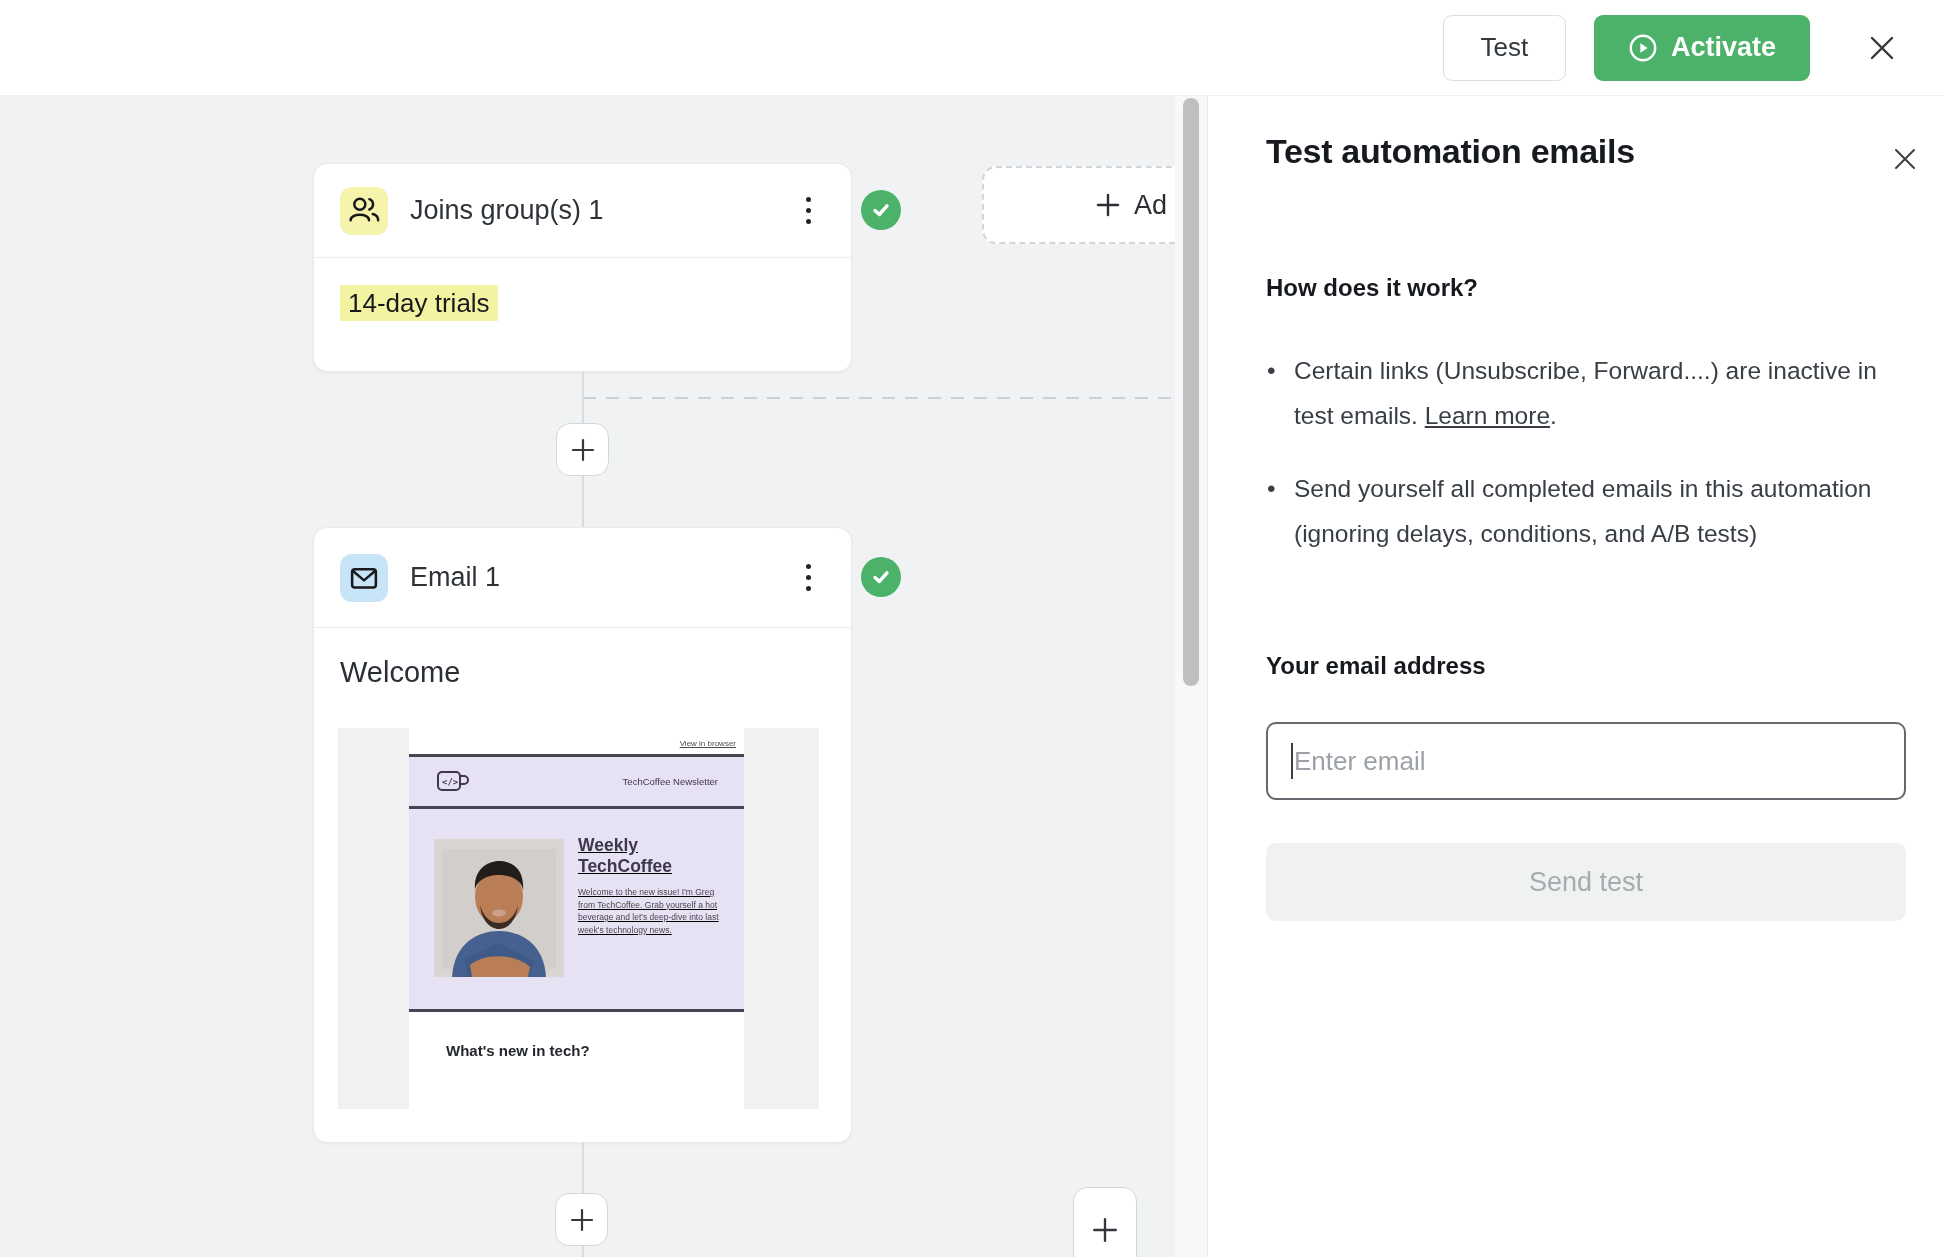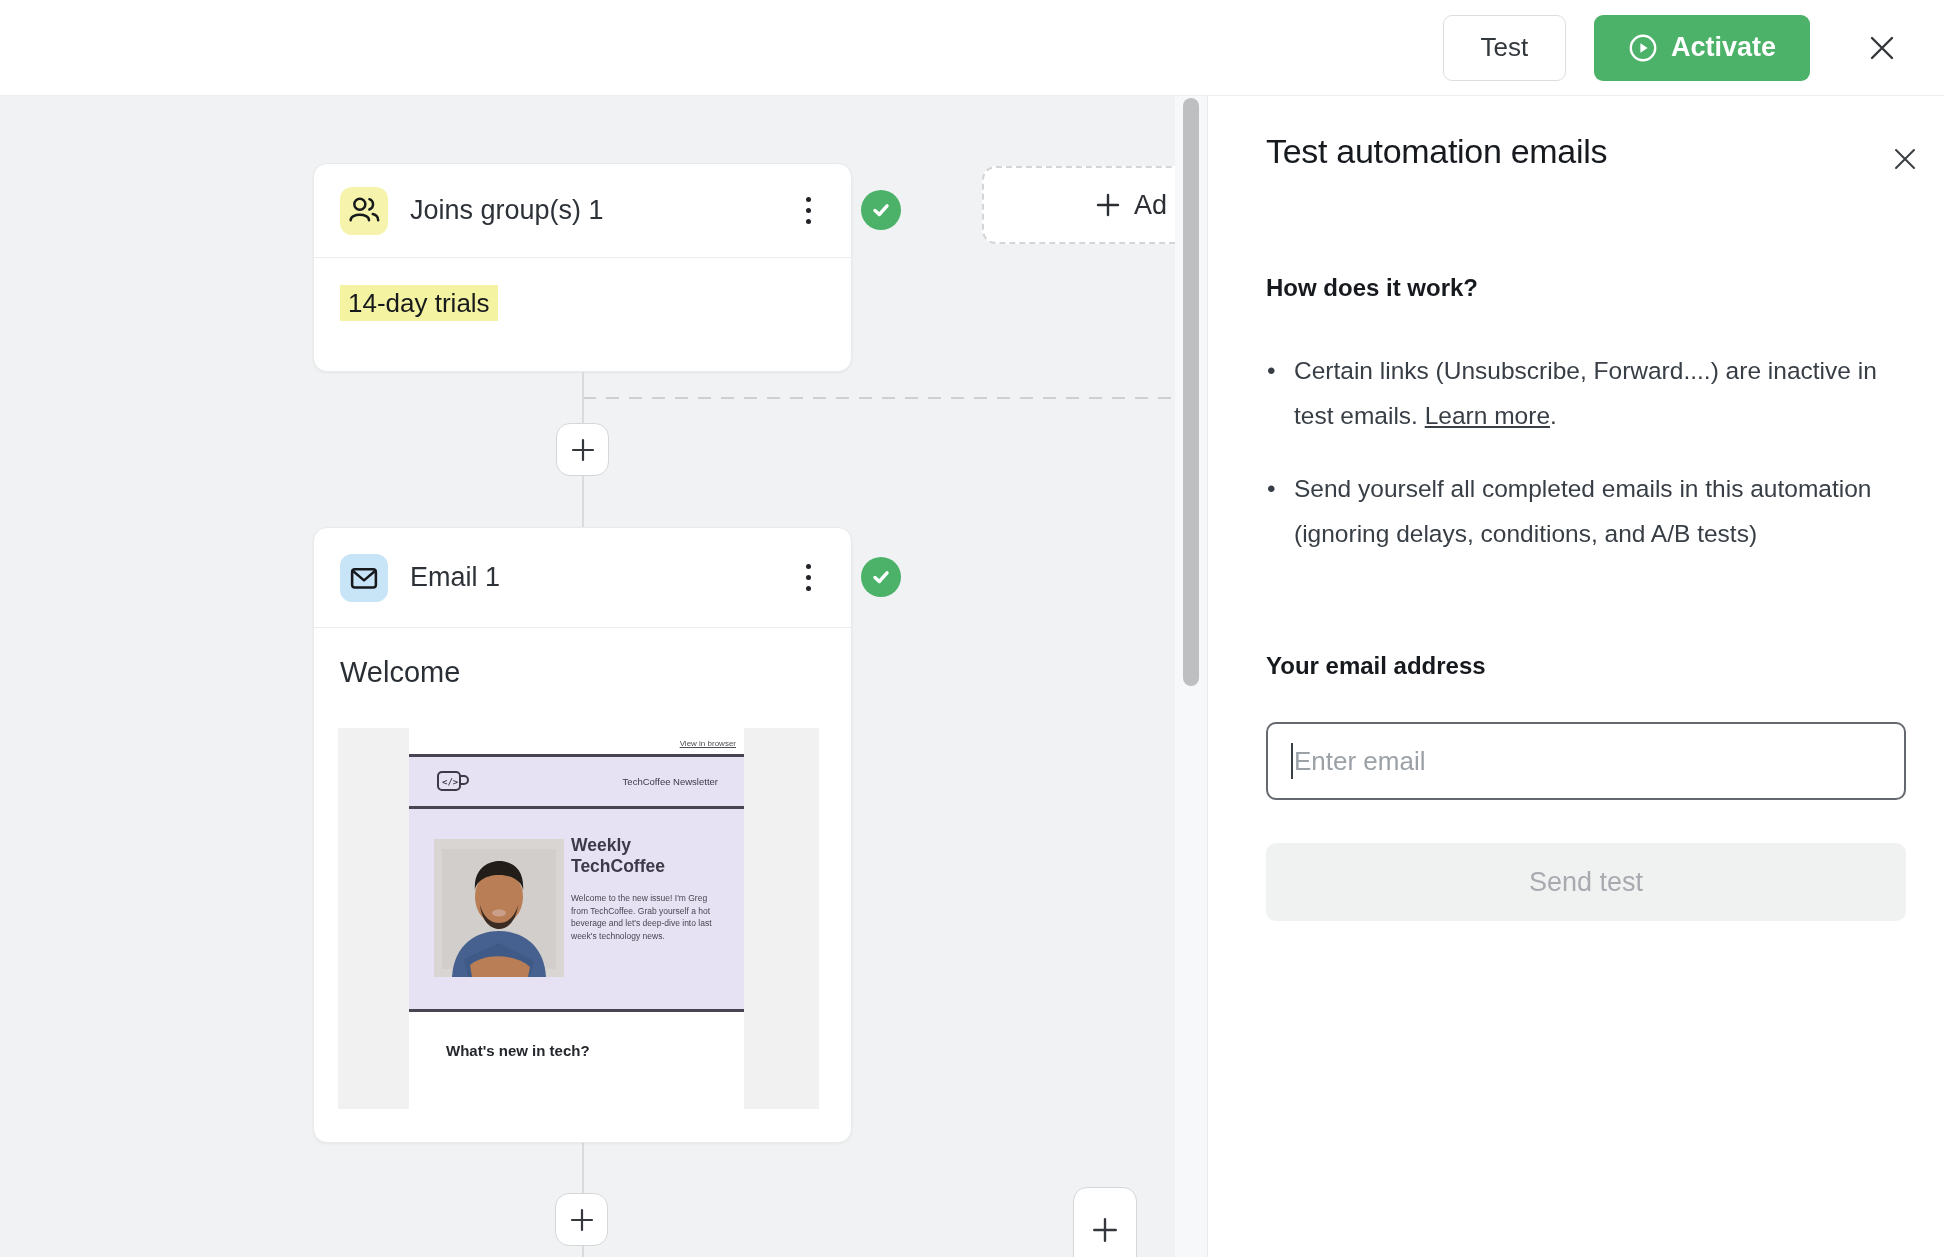--- a/index.html
+++ b/index.html
@@ -76,35 +76,35 @@
   .pv-page { position:absolute; left:71px; top:0; width:335px; height:381px; background:#fff; }
   .pv-browser { position:absolute; right:8px; top:11px; font-size:8px; color:#4a4e53;
                 text-decoration:underline; }
   .pv-rule { height:3px; background:#494452; }
   .pv-top { height:26px; }
   .pv-band { height:49px; background:#e7e1f4; display:flex; align-items:center;
              padding:0 26px; }
   .pv-brand { margin-left:auto; font-size:9.5px; color:#3e3947; }
   .pv-hero { height:200px; background:#e7e1f4; position:relative; }
   .pv-photo { position:absolute; left:25px; top:30px; width:130px; height:138px; overflow:hidden; }
-  .pv-herotext { position:absolute; left:162px; top:26px; width:152px; }
+  .pv-herotext { position:absolute; left:169px; top:26px; width:152px;text-decoration:underline; }
   .pv-heading { font-size:17.5px; line-height:21px; font-weight:600; color:#3e3949; }
-  .pv-body { margin-top:15px; font-size:8.5px; line-height:12.5px; color:#4a4550; }
+  .pv-body { margin-top:9px; font-size:8.5px; line-height:12.5px; color:#4a4550; }
   .pv-section { height:97px; background:#fff; }
   .pv-section h4 { padding:30px 0 0 37px; font-size:15px; font-weight:700; color:#24272c; }
 
   
   .scroll-gutter { position:absolute; left:1175px; top:0; width:32px; height:1161px; background:#f7f8f9; }
   .scroll-thumb { position:absolute; left:8px; top:2px; width:16px; height:588px;
                   border-radius:9px; background:#bdbfc1; cursor:pointer; }
 
   
   .panel { position:absolute; left:1207px; top:96px; width:737px; height:1161px;
            background:#fff; border-left:1px solid #e9ebec; z-index:20; }
-  .panel-title { position:absolute; left:58px; top:36px; font-size:34px; font-weight:400;
+  .panel-title { position:absolute; left:58px; top:36px; font-size:34px; font-weight:700;
                  color:#16191d; letter-spacing:-.3px; }
   .panel-close { position:absolute; right:24px; top:48px; background:none; border:none; cursor:pointer; }
   .panel-how { position:absolute; left:58px; top:178px; font-size:24px; font-weight:700; color:#16191d; }
   .panel-bullets { position:absolute; left:58px; top:252px; width:630px; list-style:none; }
   .panel-bullets li { position:relative; padding-left:28px; font-size:24.5px; line-height:45px;
                       color:#383e45; margin-bottom:28px; }
   .panel-bullets li::before { content:"\2022"; position:absolute; left:1px; top:0; color:#383e45; }
   .learn-link { color:#383e45; text-decoration:underline; cursor:pointer; }
   .panel-label { position:absolute; left:58px; top:556px; font-size:24px; font-weight:700; color:#16191d; }
   .email-wrap { position:absolute; left:58px; top:626px; width:640px; height:78px; }

